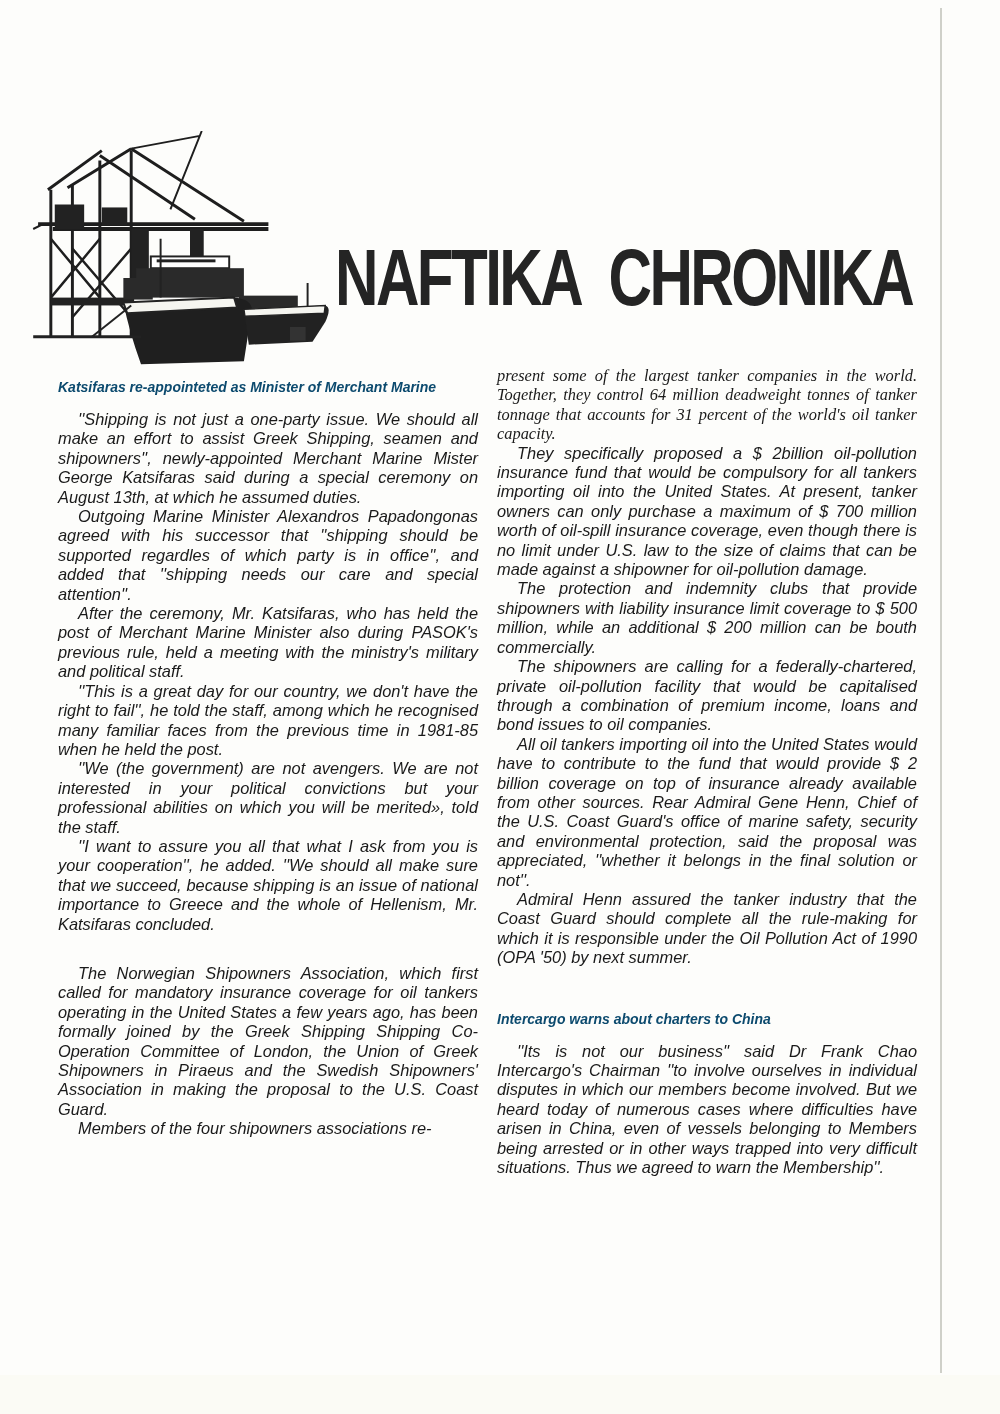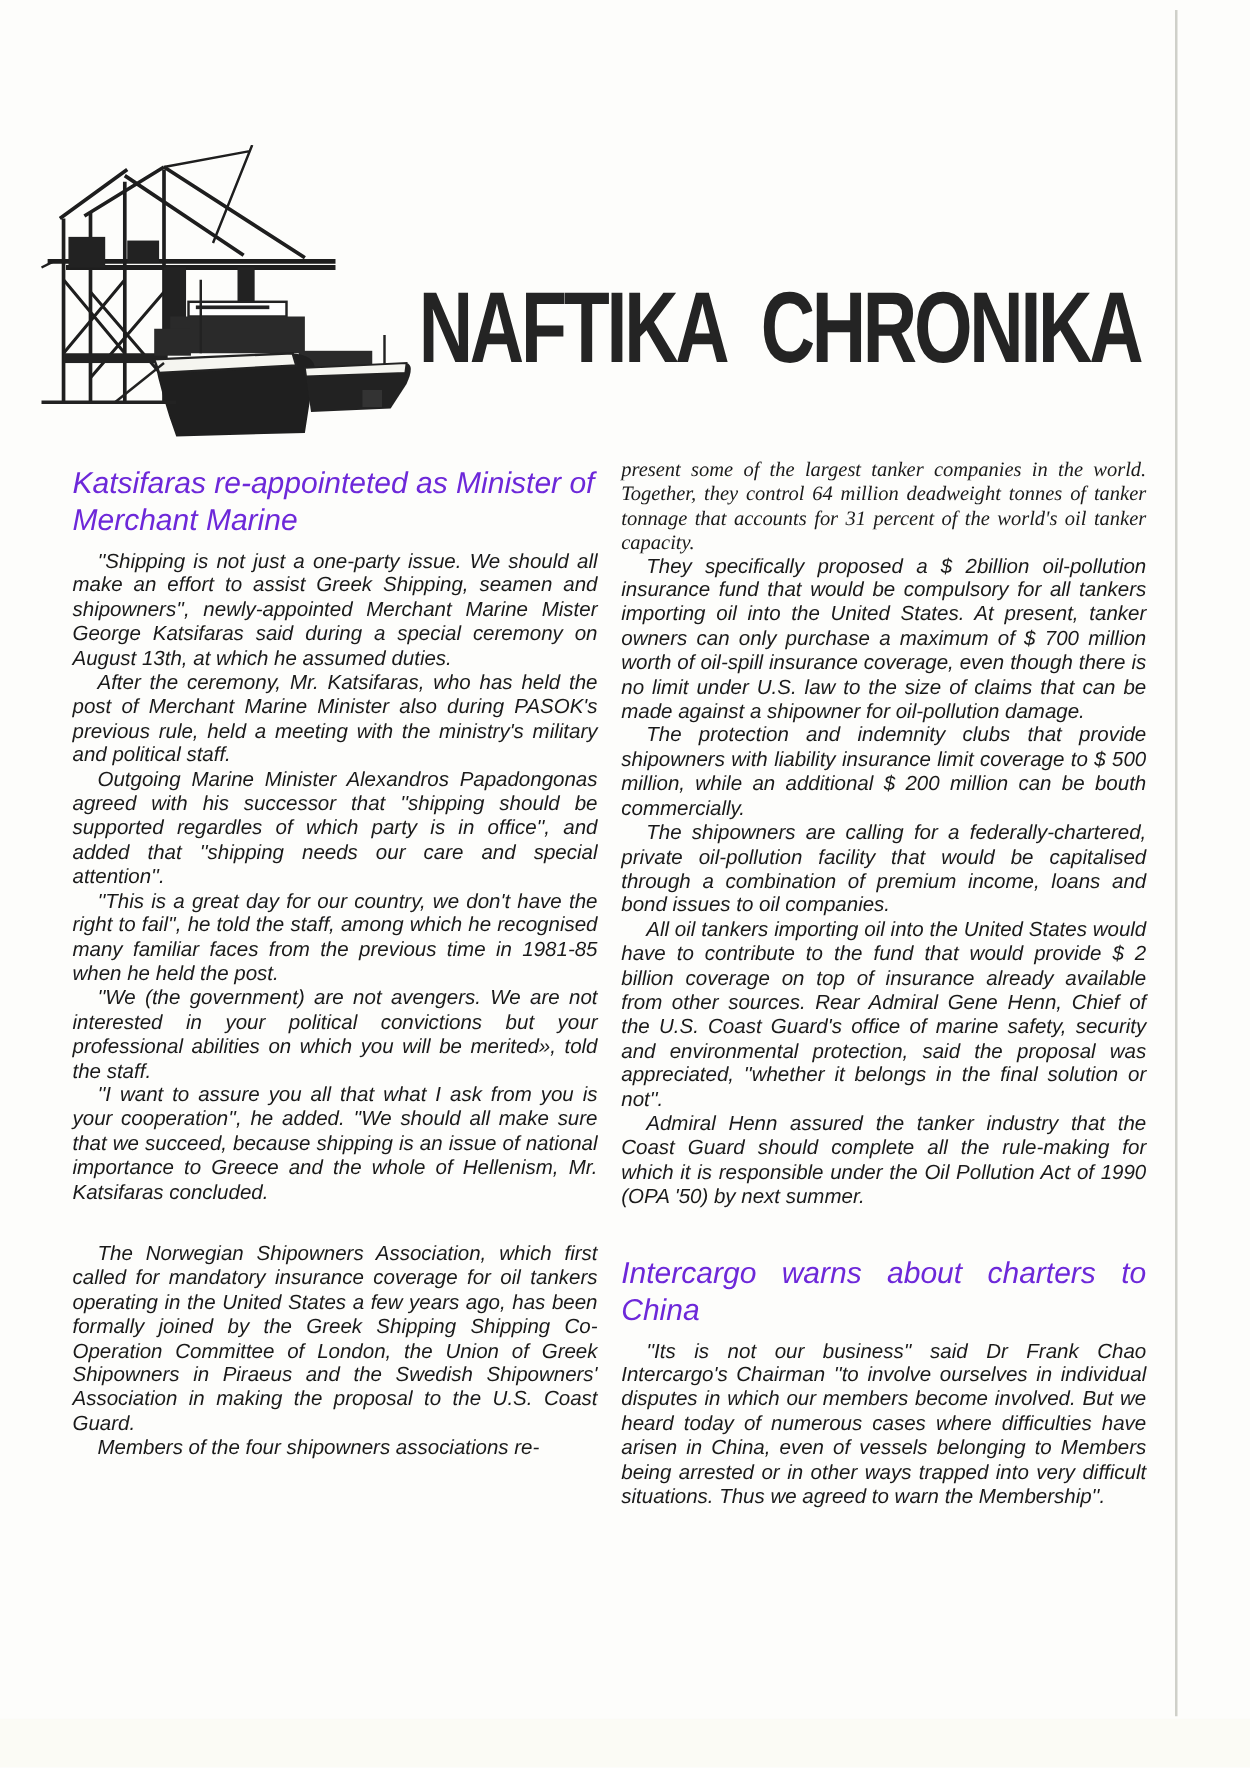--- a/index.html
+++ b/index.html
@@ -12,21 +12,21 @@
   }
   .page-edge {
     position: absolute; left: 940px; top: 8px; width: 2px; height: 1365px;
     background: #cfd0c9;
   }
   .page-bottom-edge {
     position: absolute; left: 0; top: 1375px; width: 1000px; height: 39px;
     background: #fbfbf5;
   }
   .masthead {
-    position: absolute; left: 30px; top: 116px; width: 900px; height: 250px;
+    position: absolute; left: 30px; top: 131px; width: 900px; height: 250px;
   }
   .masthead-illustration {
     position: absolute; left: 0; top: 0; width: 320px; height: 245px;
   }
   .masthead-title {
     position: absolute; left: 305px; top: 100px;
     font-family: "Liberation Sans", sans-serif;
     font-weight: bold;
     font-size: 70px;
     letter-spacing: -3px;
@@ -39,23 +39,23 @@
   .column {
     position: absolute; top: 366px; width: 420px;
     font-style: italic;
     font-size: 16.4px;
     line-height: 19.4px;
     text-align: justify;
   }
   .col-left { left: 58px; }
   .col-right { left: 497px; }
   .headline {
-    font-style: italic; font-weight: normal;
-    font-size: 24px; line-height: 30px;
-    color: #6d28d9;
+    font-style: italic; font-weight: bold;
+    font-size: 14px; line-height: 30px;
+    color: #0c4a6e;
     margin: 6px 0 8px 0;
     text-align: left;
   }
   .headline.justify { text-align: justify; text-align-last: left; }
   .para { margin: 0; text-indent: 20px; }
   .para.no-indent { text-indent: 0; font-family: Liberation Serif, serif; }
   .gap-lg { height: 30px; }
 </style>
 </head>
 <body>
@@ -107,22 +107,22 @@
     <path d="M0 210 L110 210" stroke="#222" stroke-width="3"></path>
     <path d="M60 210 L100 178" stroke="#222" stroke-width="2"></path>
   </svg>
   <div class="masthead-title">NAFTIKA  CHRONIKA</div>
 </header>
 
 <section class="column col-left">
   <article>
     <h2 class="headline">Katsifaras re-appointeted as Minister of Merchant Marine</h2>
     <p class="para">''Shipping is not just a one-party issue. We should all make an effort to assist Greek Shipping, seamen and shipowners'', newly-appointed Merchant Marine Mister George Katsifaras said during a special ceremony on August 13th, at which he assumed duties.</p>
+    <p class="para">Outgoing Marine Minister Alexandros Papadongonas agreed with his successor that ''shipping should be supported regardles of which party is in office'', and added that ''shipping needs our care and special attention''.</p>
     <p class="para">After the ceremony, Mr. Katsifaras, who has held the post of Merchant Marine Minister also during PASOK's previous rule, held a meeting with the ministry's military and political staff.</p>
-    <p class="para">Outgoing Marine Minister Alexandros Papadongonas agreed with his successor that ''shipping should be supported regardles of which party is in office'', and added that ''shipping needs our care and special attention''.</p>
     <p class="para">''This is a great day for our country, we don't have the right to fail'', he told the staff, among which he recognised many familiar faces from the previous time in 1981-85 when he  held the post.</p>
     <p class="para">''We (the government) are not avengers. We are not interested in your political convictions but your professional abilities on which you will be merited», told the staff.</p>
     <p class="para">''I want to assure you all that what I ask from you is your cooperation'', he added. ''We should all make sure that we succeed, because shipping is an issue of national importance to Greece and the whole of Hellenism, Mr. Katsifaras concluded.</p>
   </article>
   <div class="gap-lg"></div>
   <article>
     <p class="para">The Norwegian Shipowners Association, which first called for mandatory insurance coverage for oil tankers operating in the United States a few years ago, has been formally joined by the Greek Shipping Shipping Co-Operation Committee of London, the Union of Greek Shipowners in Piraeus and the Swedish Shipowners' Association in making the proposal to the U.S. Coast Guard.</p>
     <p class="para">Members of the four shipowners associations re-</p>
   </article>
 </section>

